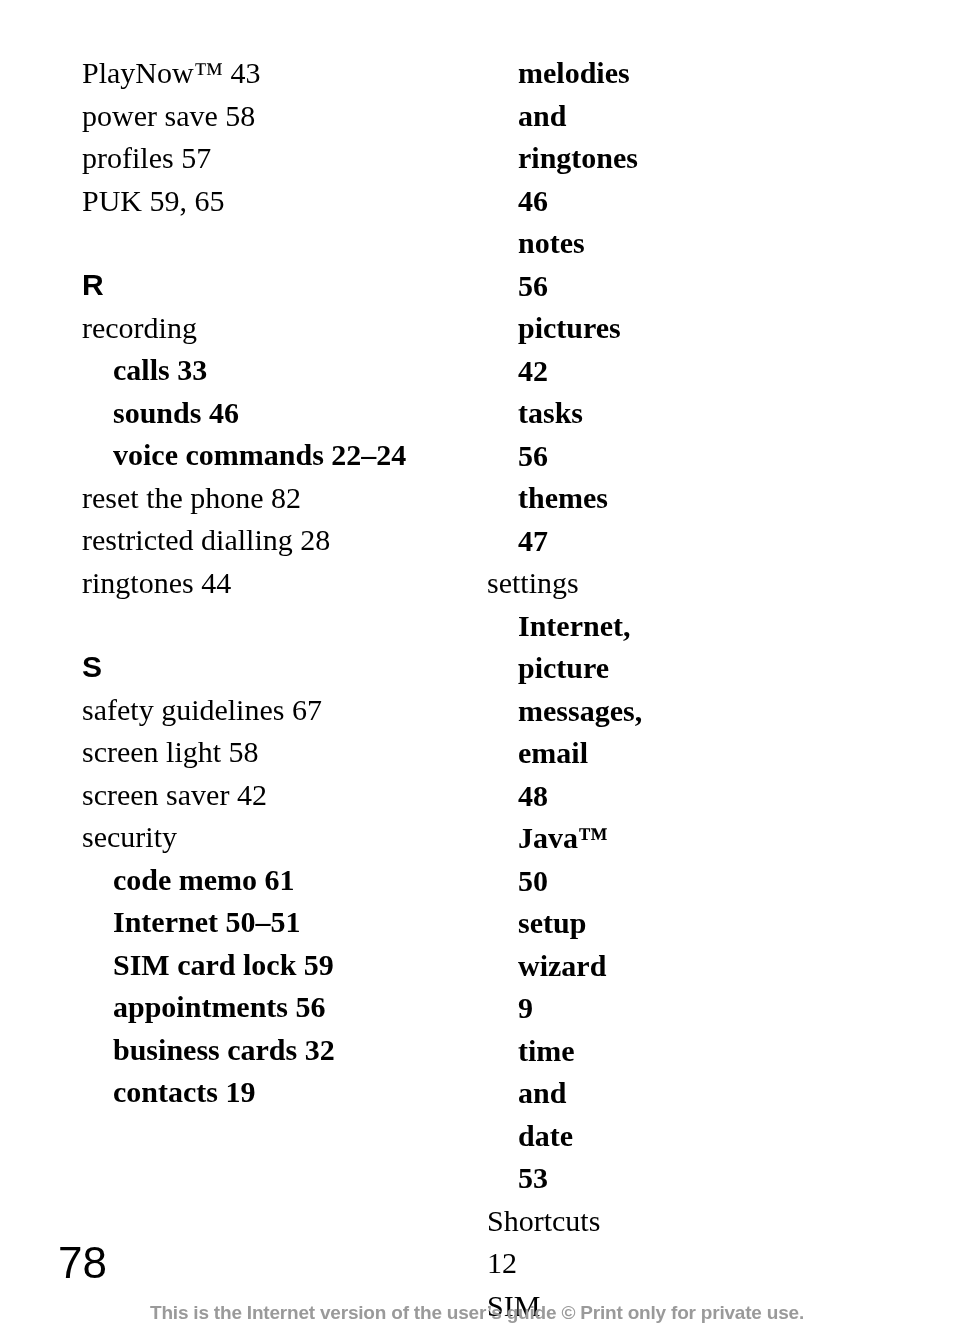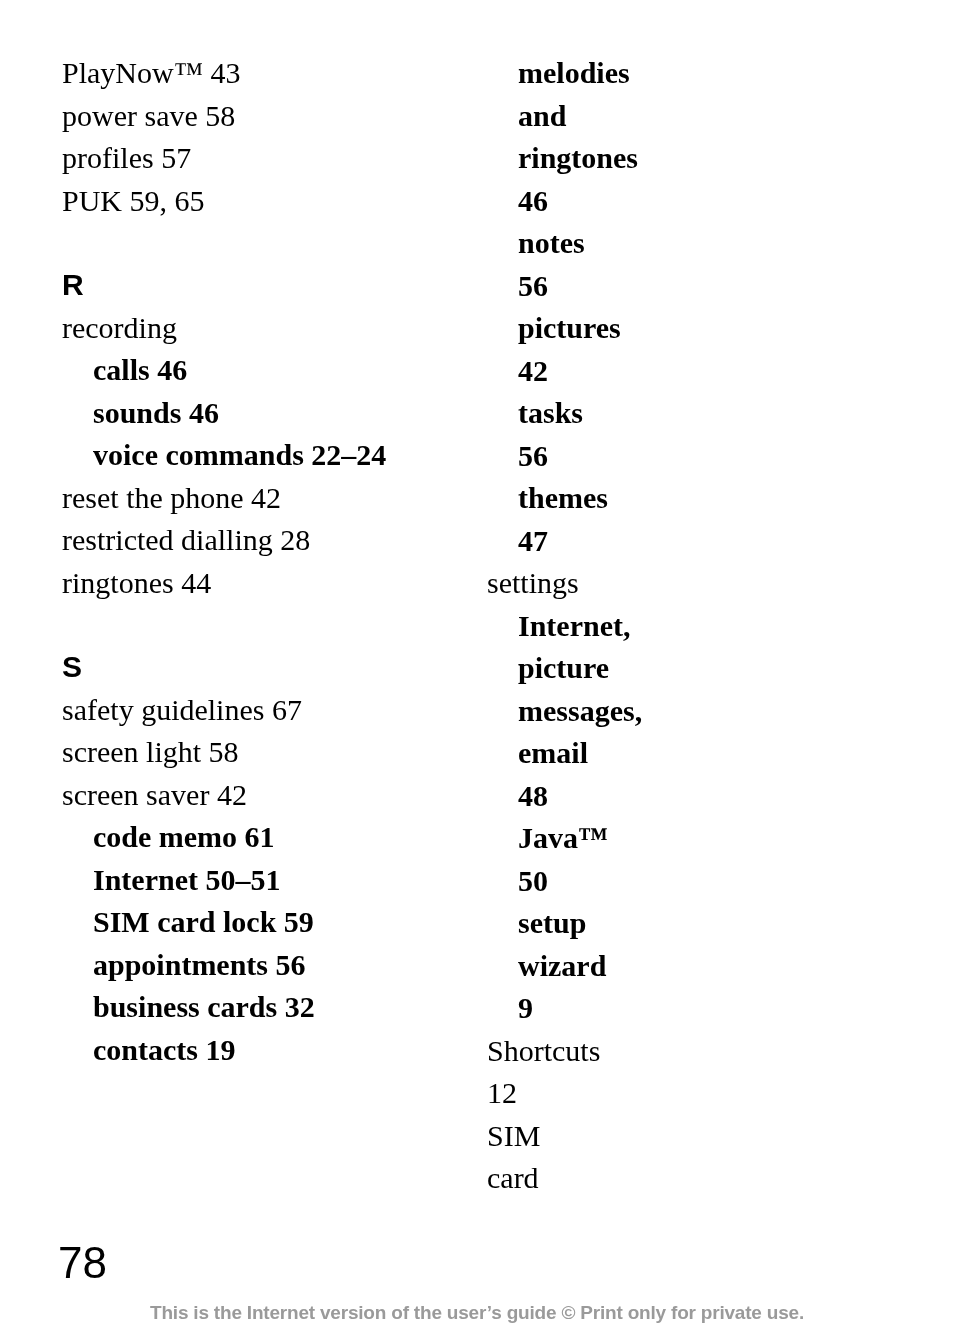--- a/index.html
+++ b/index.html
@@ -26,21 +26,21 @@
     width: 954px;
     display: flex;
     flex-direction: row;
     align-items: flex-start;
   }
   .column {
     box-sizing: border-box;
   }
   .column.left {
     width: 427px;
-    padding-left: 62px;
+    padding-left: 82px;
   }
   .column.right {
     width: 527px;
     padding-left: 487px;
     margin-left: -427px;
   }
 
   .entry {
     font-family: "Liberation Serif", "DejaVu Serif", serif;
     font-size: 30px;
@@ -102,49 +102,51 @@
 
   <div class="columns">
 
     <div class="column left" id="left-column">
         <div class="entry level-1">PlayNow™ 43</div>
         <div class="entry level-1">power save 58</div>
         <div class="entry level-1">profiles 57</div>
         <div class="entry level-1">PUK 59, 65</div>
         <div class="section-heading">R</div>
         <div class="entry level-1">recording</div>
-        <div class="entry level-2">calls 46</div>
+        <div class="entry level-2">calls 33</div>
         <div class="entry level-2">sounds 46</div>
         <div class="entry level-2">voice commands 22–24</div>
-        <div class="entry level-1">reset the phone 42</div>
+        <div class="entry level-1">reset the phone 82</div>
         <div class="entry level-1">restricted dialling 28</div>
         <div class="entry level-1">ringtones 44</div>
         <div class="section-heading">S</div>
         <div class="entry level-1">safety guidelines 67</div>
         <div class="entry level-1">screen light 58</div>
         <div class="entry level-1">screen saver 42</div>
+        <div class="entry level-1">security</div>
         <div class="entry level-2">code memo 61</div>
         <div class="entry level-2">Internet 50–51</div>
         <div class="entry level-2">SIM card lock 59</div>
         <div class="entry level-2">appointments 56</div>
         <div class="entry level-2">business cards 32</div>
         <div class="entry level-2">contacts 19</div>
       </div>
 
     <div class="column right" id="right-column">
         <div class="entry level-2">melodies and ringtones 46</div>
         <div class="entry level-2">notes 56</div>
         <div class="entry level-2">pictures 42</div>
         <div class="entry level-2">tasks 56</div>
         <div class="entry level-2">themes 47</div>
         <div class="entry level-1">settings</div>
         <div class="entry level-2">Internet, picture messages,
 email 48</div>
         <div class="entry level-2">Java™ 50</div>
         <div class="entry level-2">setup wizard 9</div>
+        <div class="entry level-2">time and date 53</div>
         <div class="entry level-1">Shortcuts 12</div>
         <div class="entry level-1">SIM card</div>
       </div>
 
   </div>
 
   <div class="page-number">78</div>
 
   <div class="footer-notice">This is the Internet version of the user’s guide © Print only for private use.</div>
 

